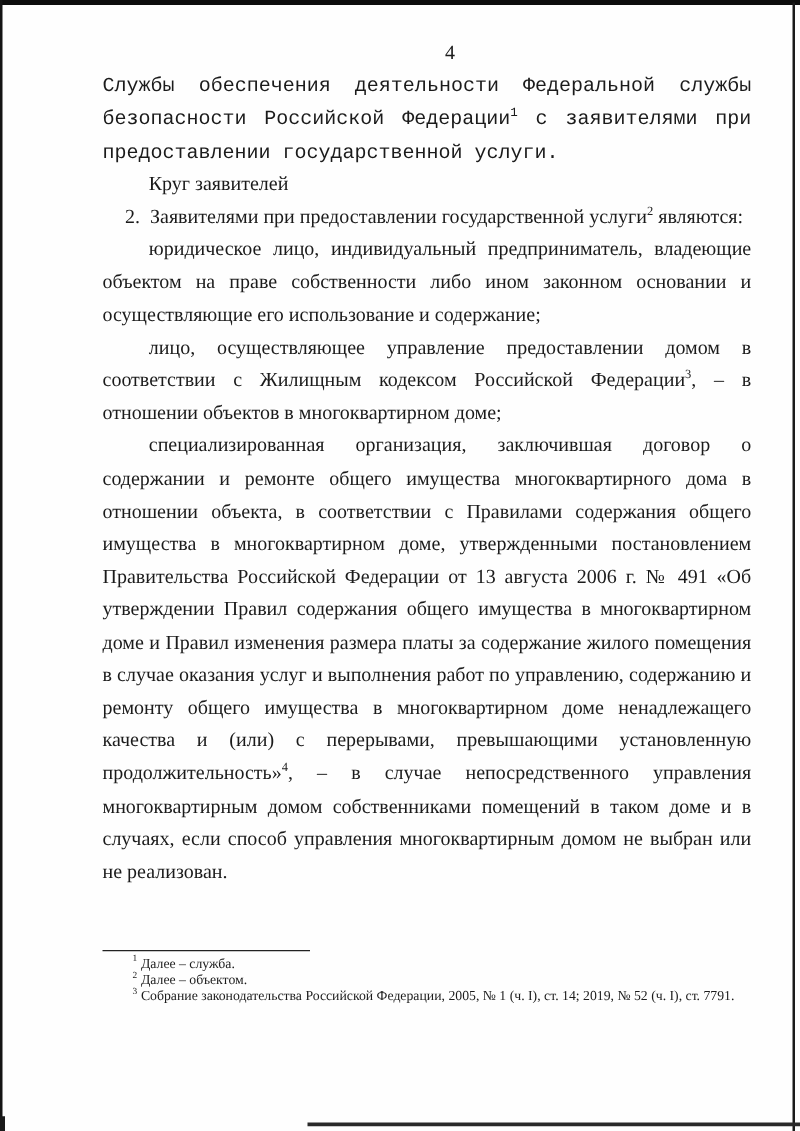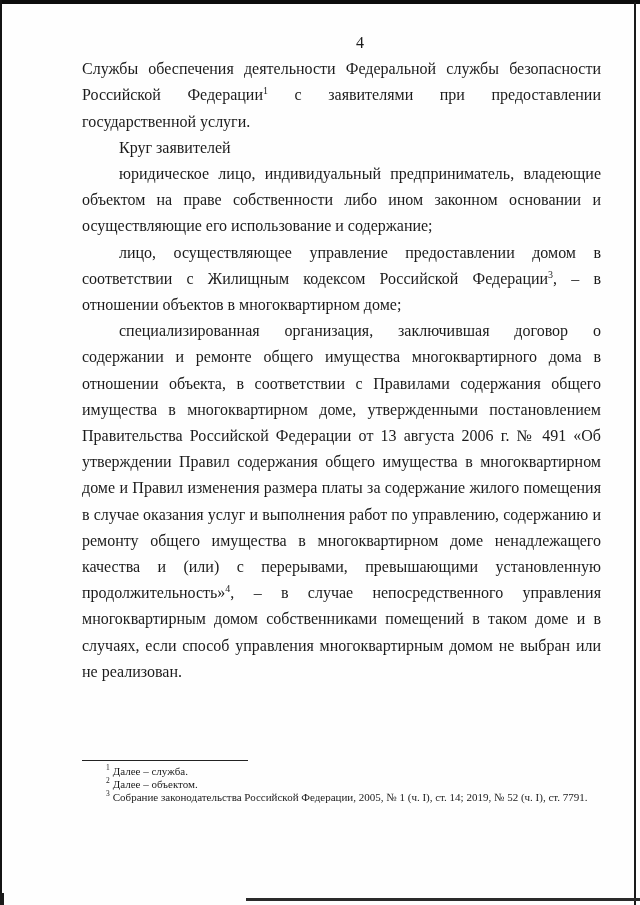--- a/index.html
+++ b/index.html
@@ -63,21 +63,21 @@
     text-indent: 0;
   }
   .section-heading {
     text-align: left;
     margin: 10px 0 5px 0;
   }
   .content p {
     margin: 0;
     text-indent: 37px;
   }
-  p.no-indent { text-indent: 0; }
+  p.no-indent { text-indent: 0; font-family: Liberation Mono, monospace; }
   p.num-indent { text-indent: 18px; }
   sup.ref {
     font-size: 10px;
     line-height: 0;
     vertical-align: super;
     letter-spacing: 0;
   }
   
   .footnote-separator {
     position: absolute;
@@ -117,20 +117,21 @@
   <div class="border-bottom-tick"></div>
 
   <div class="content">
 
     <p class="page-number">4</p>
 
     <p class="no-indent"><span>Службы обеспечения деятельности Федеральной службы безопасности Российской Федерации</span><sup class="ref">1</sup><span> с заявителями при предоставлении государственной услуги.</span></p>
 
     <p class="section-heading">Круг заявителей</p>
 
+    <p class="num-indent"><span>2.&nbsp;&nbsp;Заявителями при предоставлении государственной услуги</span><sup class="ref">2</sup><span> являются:</span></p>
 
     <p>юридическое лицо, индивидуальный предприниматель, владеющие объектом на праве собственности либо ином законном основании и осуществляющие его использование и содержание;</p>
 
     <p><span>лицо, осуществляющее управление предоставлении домом в соответствии с Жилищным кодексом Российской Федерации</span><sup class="ref">3</sup><span>, – в отношении объектов в многоквартирном доме;</span></p>
 
     <p><span>специализированная организация, заключившая договор о содержании и ремонте общего имущества многоквартирного дома в отношении объекта, в соответствии с Правилами содержания общего имущества в многоквартирном доме, утвержденными постановлением Правительства Российской Федерации от 13 августа 2006 г. № 491 «Об утверждении Правил содержания общего имущества в многоквартирном доме и Правил изменения размера платы за содержание жилого помещения в случае оказания услуг и выполнения работ по управлению, содержанию и ремонту общего имущества в многоквартирном доме ненадлежащего качества и (или) с перерывами, превышающими установленную продолжительность»</span><sup class="ref">4</sup><span>, – в случае непосредственного управления многоквартирным домом собственниками помещений в таком доме и в случаях, если способ управления многоквартирным домом не выбран или не реализован.</span></p>
 
   </div>
 
   <div class="footnote-separator"></div>

